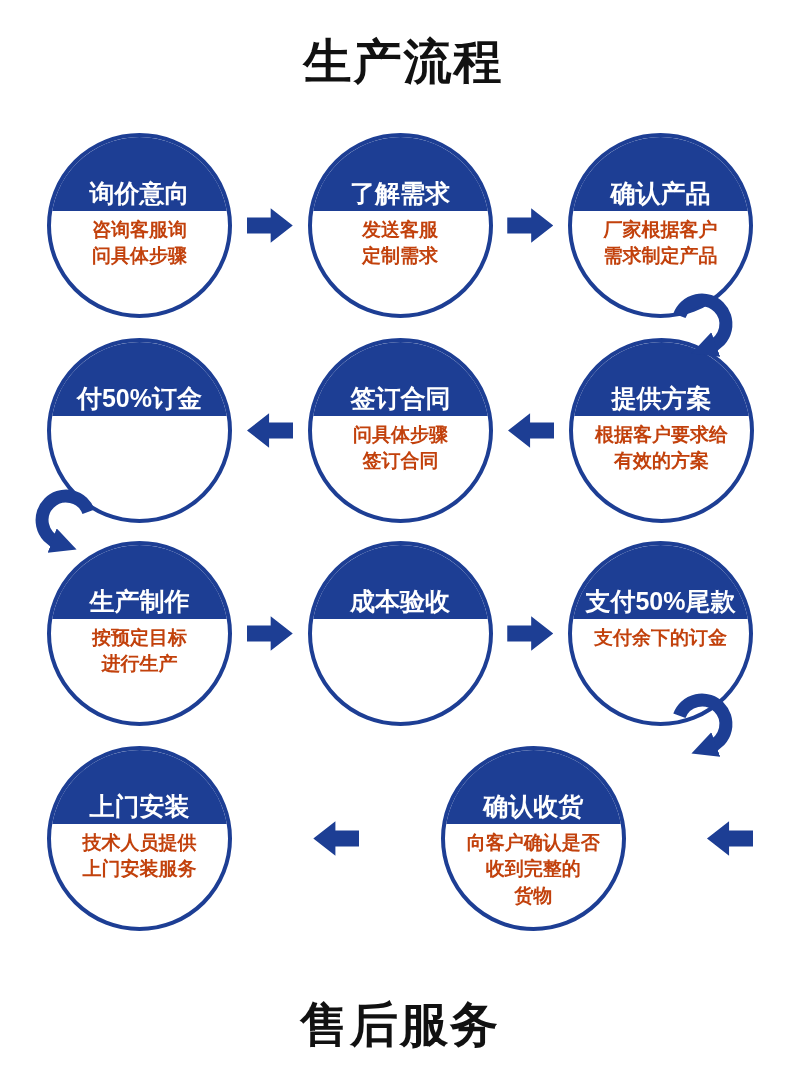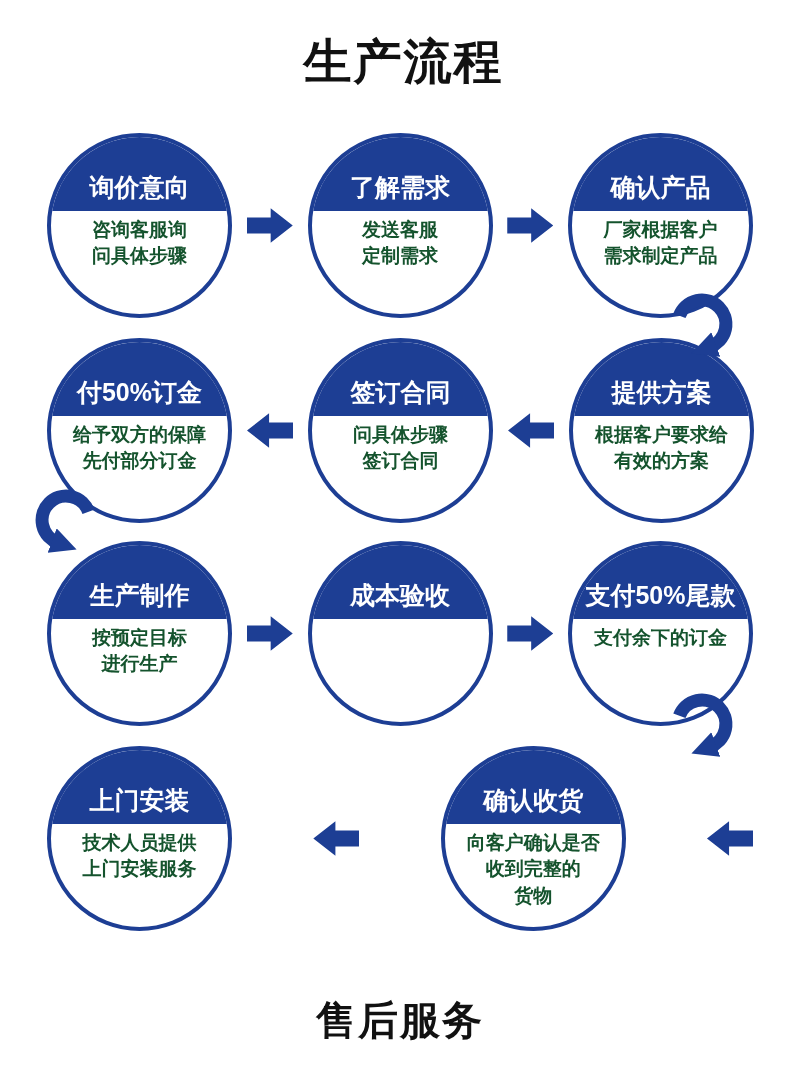--- a/index.html
+++ b/index.html
@@ -17,21 +17,21 @@
     height: 65px;
     text-align: center;
     font-size: 48px;
     font-weight: bold;
     color: #111111;
     letter-spacing: 2px;
   }
   .footer-title {
     margin: 62px 0 0 0;
     text-align: center;
-    font-size: 40px;
+    font-size: 48px;
     font-weight: bold;
     color: #111111;
     letter-spacing: 2px;
   }
   .row {
     display: flex;
     justify-content: space-between;
     align-items: center;
     padding: 0 47px;
   }
@@ -51,36 +51,36 @@
     flex: 0 0 auto;
   }
   .cap {
     position: absolute;
     top: 0; left: 0; right: 0;
     height: 42%;
     background: #1d3e94;
     display: flex;
     align-items: flex-end;
     justify-content: center;
-    padding-bottom: 7px;
+    padding-bottom: 1px;
     box-sizing: border-box;
   }
   .step-title {
     color: #ffffff;
     font-size: 25px;
     font-weight: bold;
     white-space: nowrap;
   }
   .step-desc {
     position: absolute;
     top: 45%;
     left: 6%;
     right: 6%;
     text-align: center;
-    color: #14532d;
+    color: #c2410c;
     font-size: 19px;
     font-weight: bold;
     line-height: 1.4;
     white-space: pre-line;
   }
   .arrow {
     width: 46px;
     height: 36px;
     background: #1d3e94;
     flex: 0 0 auto;
@@ -138,22 +138,20 @@
       <div class="step-desc">厂家根据客户
 需求制定产品</div>
     </div>
   </div>
 
   <div class="row row-2">
     <div class="circle">
       <div class="cap">
         <span class="step-title">付50%订金</span>
       </div>
-      <div class="step-desc">给予双方的保障
-先付部分订金</div>
     </div>
     <div class="arrow arrow-left"></div>
     <div class="circle">
       <div class="cap">
         <span class="step-title">签订合同</span>
       </div>
       <div class="step-desc">问具体步骤
 签订合同</div>
     </div>
     <div class="arrow arrow-left"></div>

